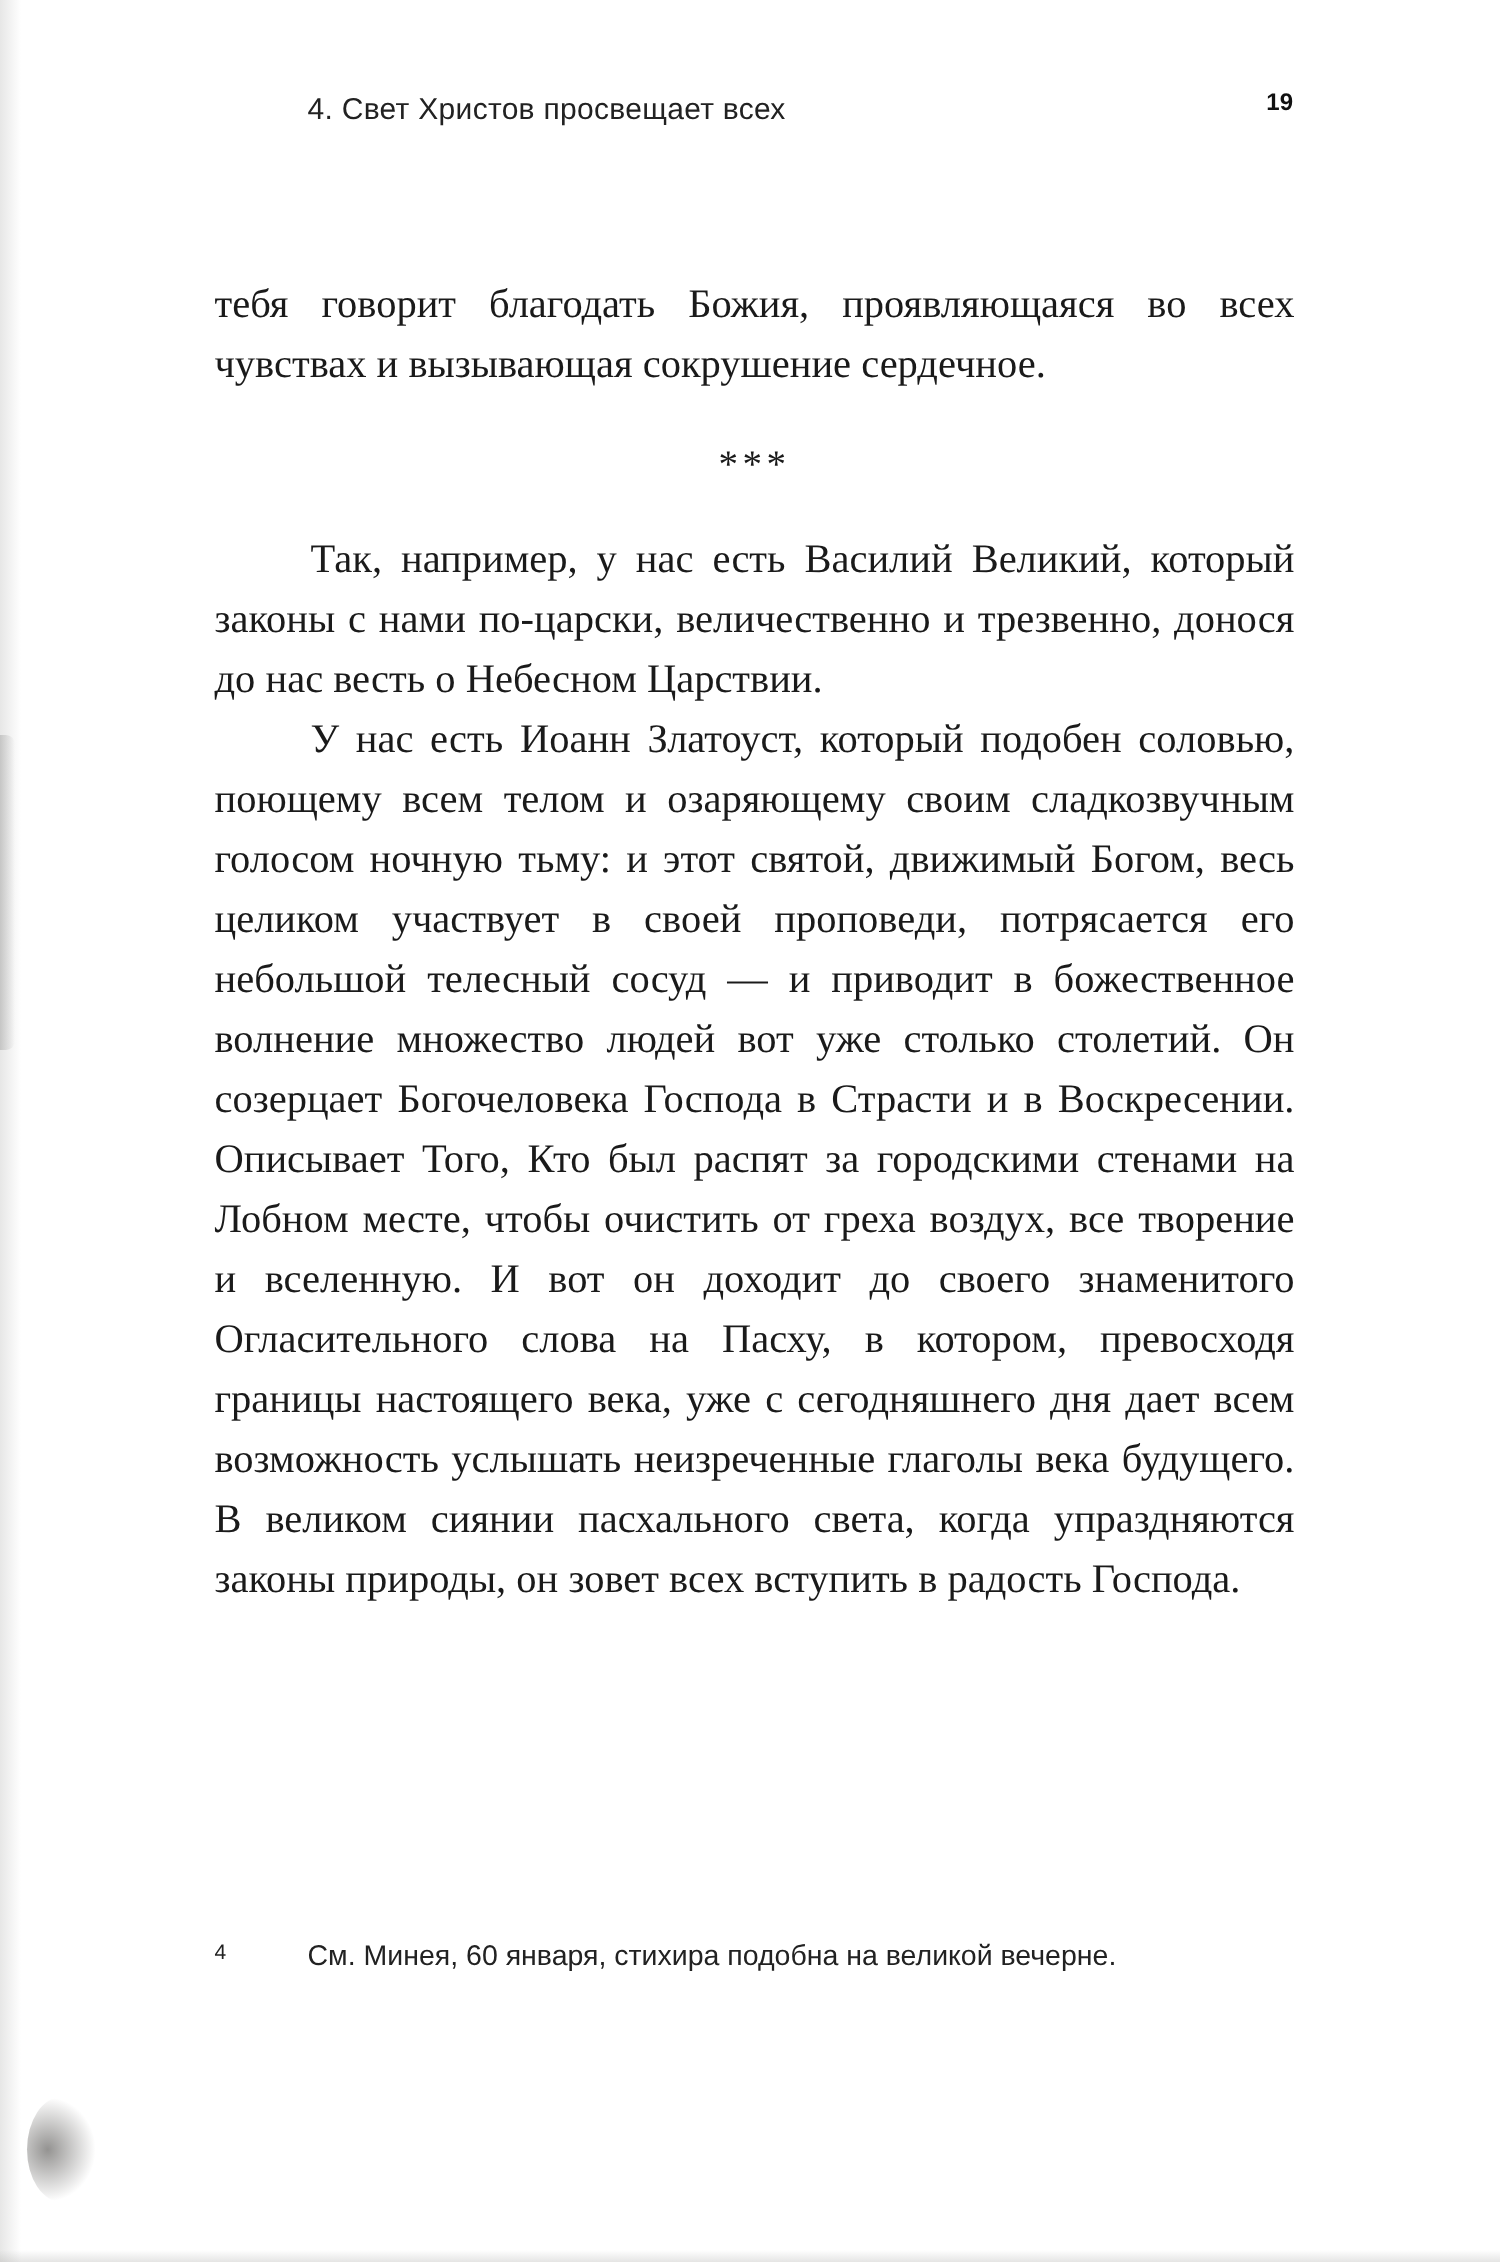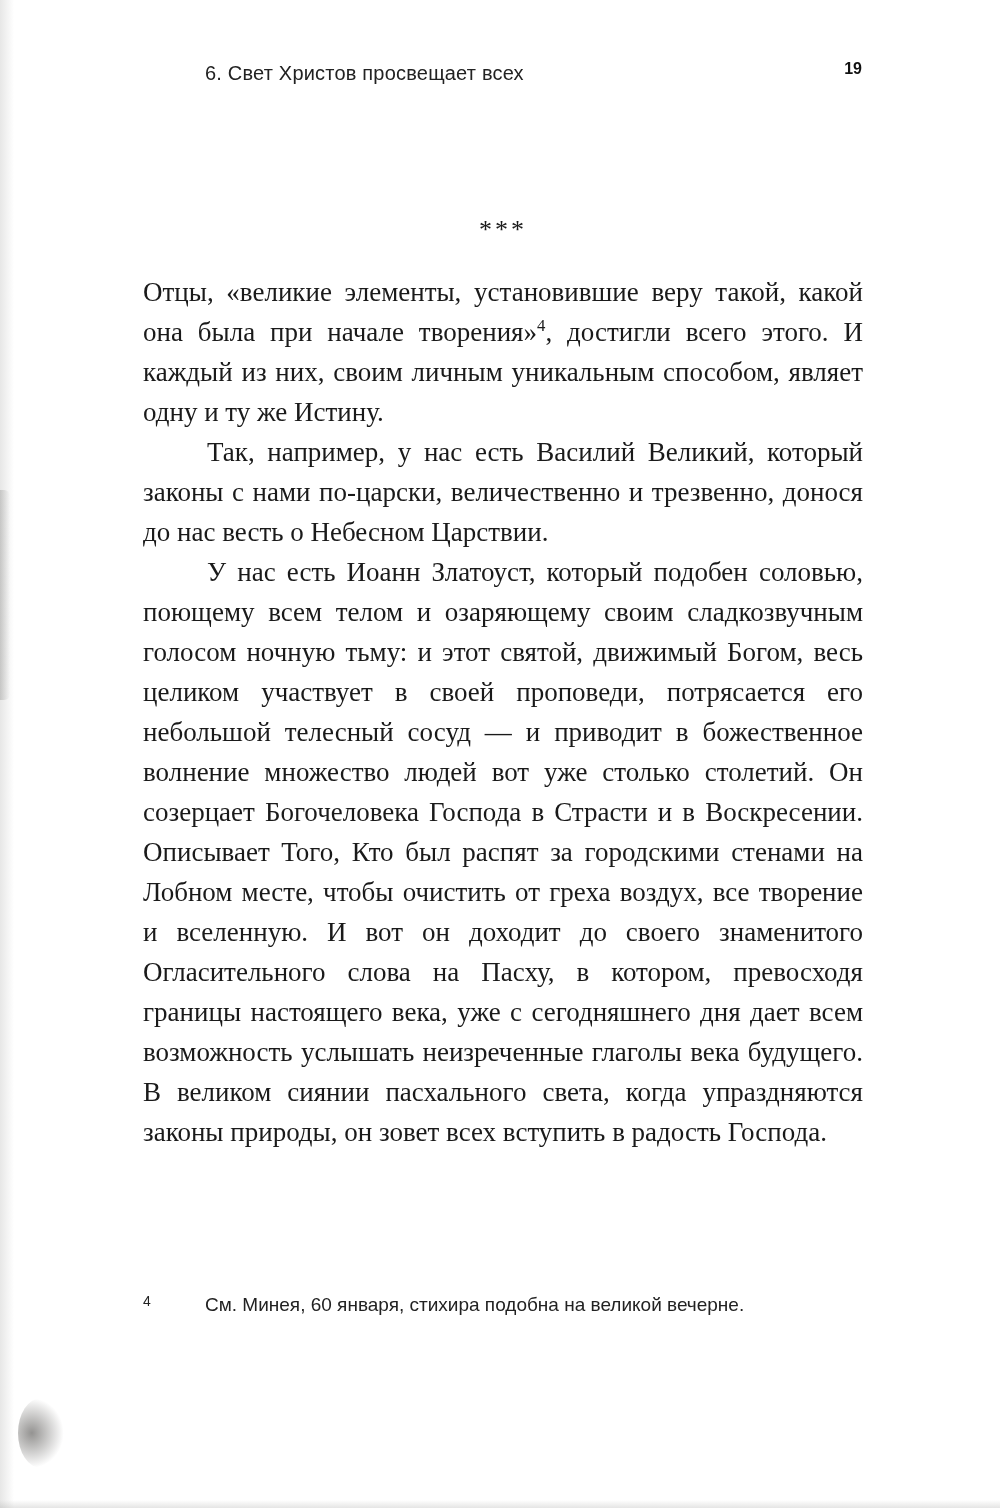--- a/index.html
+++ b/index.html
@@ -130,30 +130,30 @@
 <body>
 
 <div class="page">
 
   <div class="scan-edge-left"></div>
   <div class="scan-mark-mid"></div>
   <div class="scan-smudge-bottom"></div>
   <div class="scan-edge-bottom"></div>
 
   <div class="running-header">
-    <span class="running-title">6. Свет Христов просвещает всех</span>
+    <span class="running-title">4. Свет Христов просвещает всех</span>
     <span class="page-number">19</span>
   </div>
 
   <div class="text-block">
 
+    <p class="para">тебя говорит благодать Божия, проявляющаяся во всех чувствах и вызывающая сокрушение сердечное.</p>
 
     <p class="separator">***</p>
 
-    <p class="para"><span>Отцы, «великие элементы, установившие веру такой, какой она была при начале творения»</span><sup class="footref">4</sup><span>, достигли всего этого. И каждый из них, своим личным уникальным способом, являет одну и ту же Истину.</span></p>
 
     <p class="para indent">Так, например, у нас есть Василий Великий, который законы с нами по-царски, величественно и трезвенно, донося до нас весть о Небесном Царствии.</p>
 
     <p class="para indent">У нас есть Иоанн Златоуст, который подобен соловью, поющему всем телом и озаряющему своим сладкозвучным голосом ночную тьму: и этот святой, движимый Богом, весь целиком участвует в своей проповеди, потрясается его небольшой телесный сосуд — и приводит в божественное волнение множество людей вот уже столько столетий. Он созерцает Богочеловека Господа в Страсти и в Воскресении. Описывает Того, Кто был распят за городскими стенами на Лобном месте, чтобы очистить от греха воздух, все творение и вселенную. И вот он доходит до своего знаменитого Огласительного слова на Пасху, в котором, превосходя границы настоящего века, уже с сегодняшнего дня дает всем возможность услышать неизреченные глаголы века будущего. В великом сиянии пасхального света, когда упраздняются законы природы, он зовет всех вступить в радость Господа.</p>
 
   </div>
 
   <div class="footnote">
     <span class="footnote-marker">4</span>
     <span class="footnote-text">См. Минея, 60 января, стихира подобна на великой вечерне.</span>

